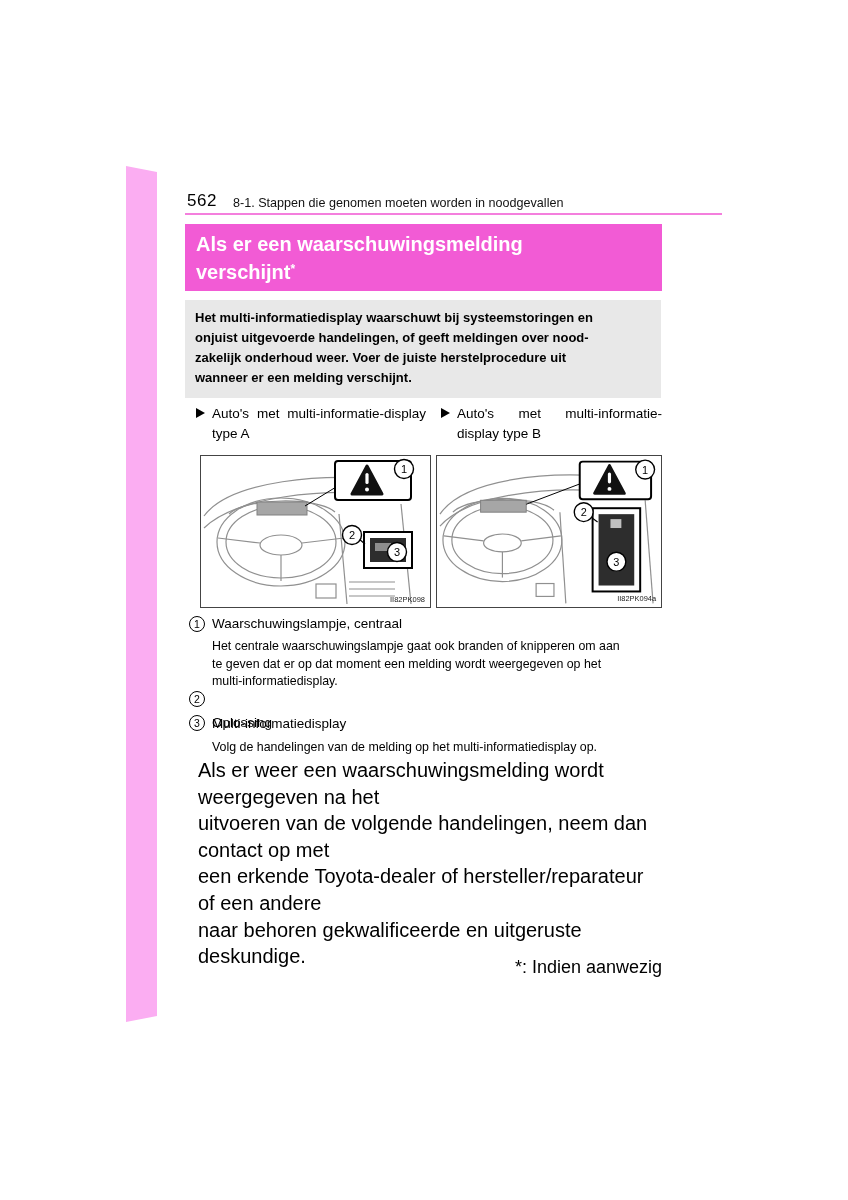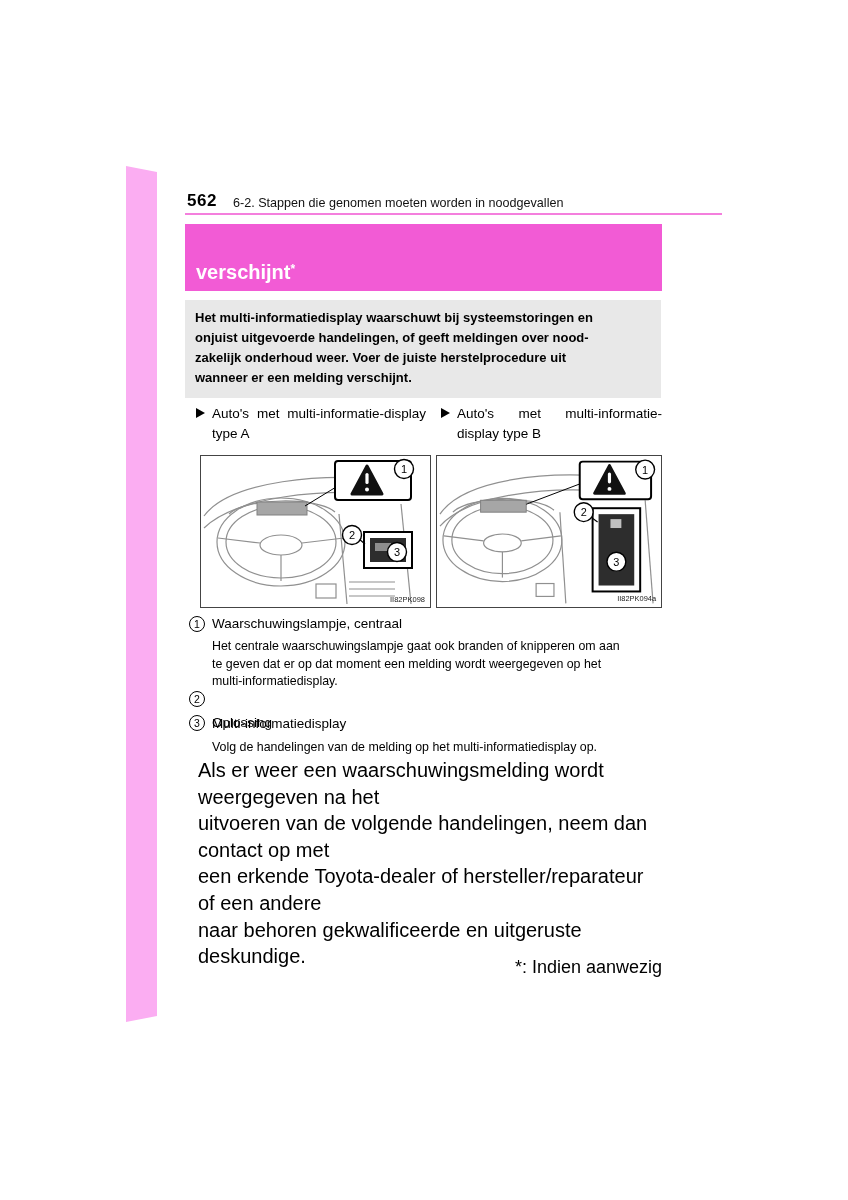--- a/index.html
+++ b/index.html
@@ -18,21 +18,21 @@
     overflow:hidden;
   }
   .abs{position:absolute;}
 
   .edge-band{
     left:126px;top:166px;width:31px;height:856px;
     background:var(--strip_pink);
     clip-path:polygon(0 0,100% 6px,100% calc(100% - 6px),0 100%);
   }
 
-  .page-number{left:187px;top:191px;font-size:17px;font-weight:bold;letter-spacing:0.5px;text-align:center;}
+  .page-number{left:187px;top:191px;font-size:17px;font-weight:normal;letter-spacing:0.5px;text-align:center;}
   .chapter-header{left:233px;top:196px;font-size:12.6px;color:#111;}
   .header-rule{left:185px;top:213px;width:537px;height:2px;background:var(--rule_pink);}
 
   .section-title{
     left:185px;top:224px;width:477px;height:67px;
     background:var(--accent_pink);
     color:#fff;font-size:20px;font-weight:bold;line-height:1.38;
     padding:7px 8px 0 11px;
   }
   .section-title sup{font-size:12px;vertical-align:6px;}
@@ -77,25 +77,25 @@
     font-size:20px;line-height:1.33;white-space:pre-line;
   }
   .footnote{left:462px;top:957px;width:200px;text-align:right;font-size:18px;}
 </style>
 </head>
 <body>
 
 <div class="abs edge-band"></div>
 
 <div class="abs page-number">562</div>
-<div class="abs chapter-header">6-2. Stappen die genomen moeten worden in noodgevallen</div>
+<div class="abs chapter-header">8-1. Stappen die genomen moeten worden in noodgevallen</div>
 <div class="abs header-rule"></div>
 
 <div class="abs section-title">
-  <br>
+  <span>Als er een waarschuwingsmelding</span><br>
   <span>verschijnt</span><sup>*</sup>
 </div>
 
 <div class="abs intro-box">Het multi-informatiedisplay waarschuwt bij systeemstoringen en
 onjuist uitgevoerde handelingen, of geeft meldingen over nood-
 zakelijk onderhoud weer. Voer de juiste herstelprocedure uit
 wanneer er een melding verschijnt.</div>
 
 <div class="abs variant variant-a">
   <span class="arrow"></span>

